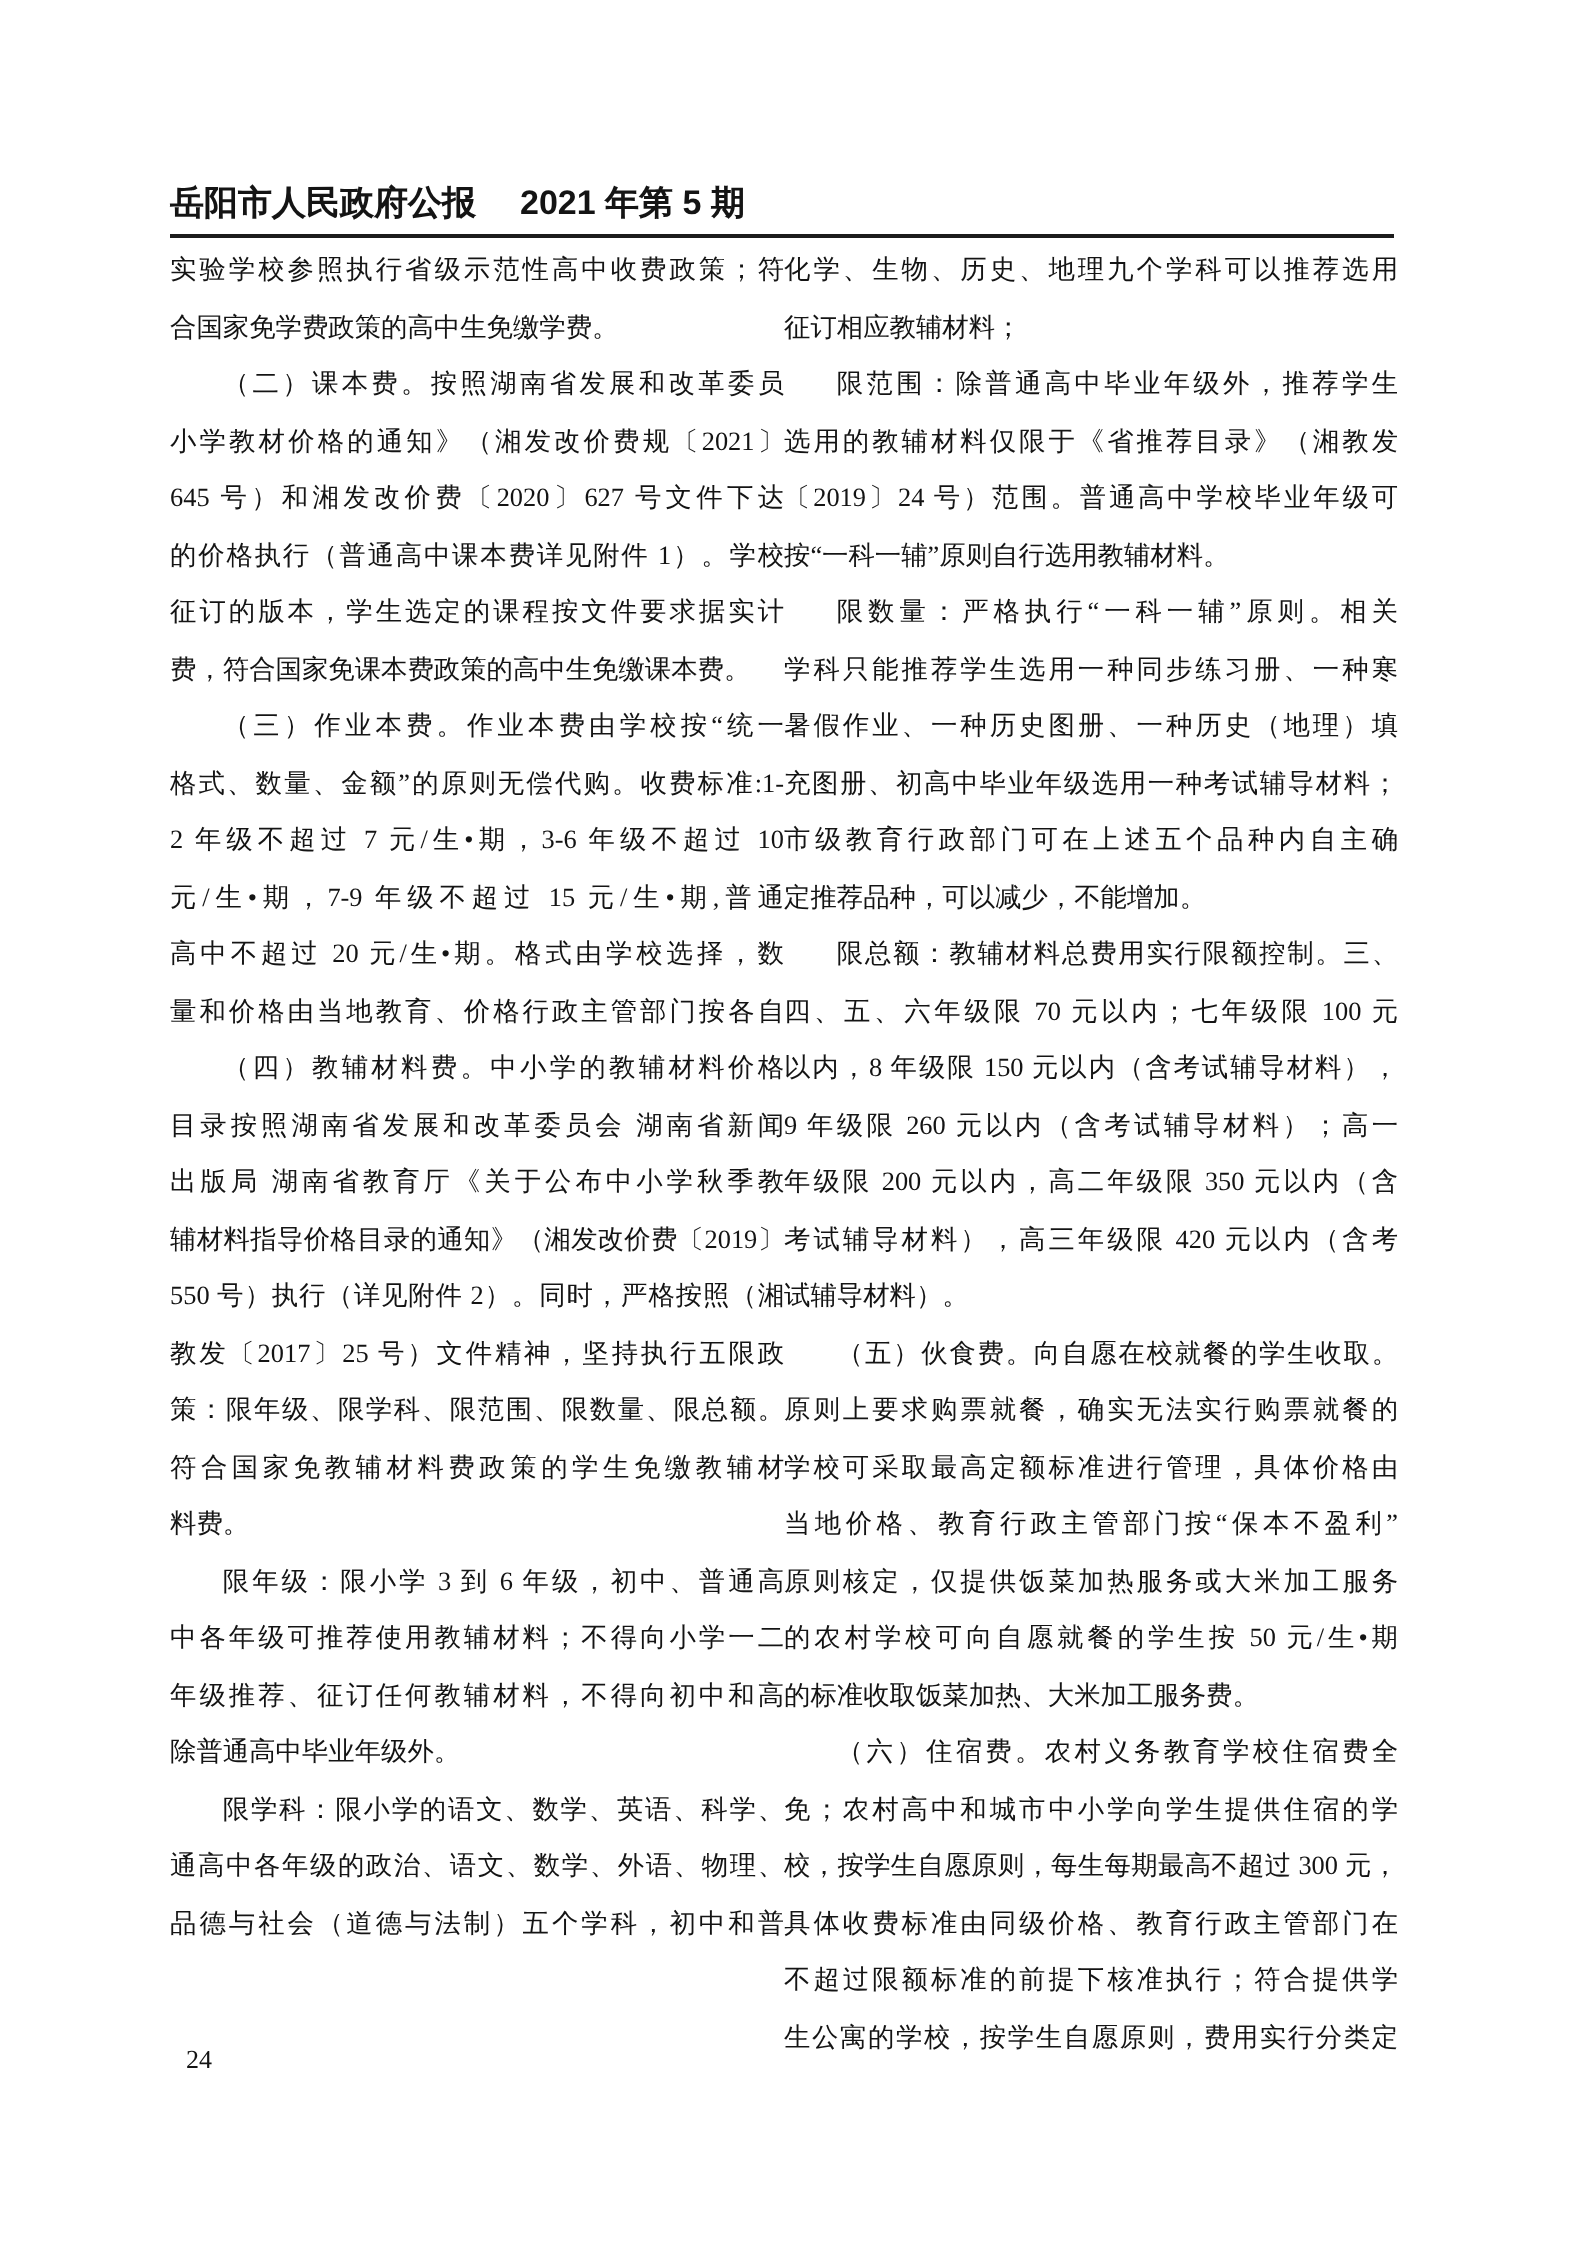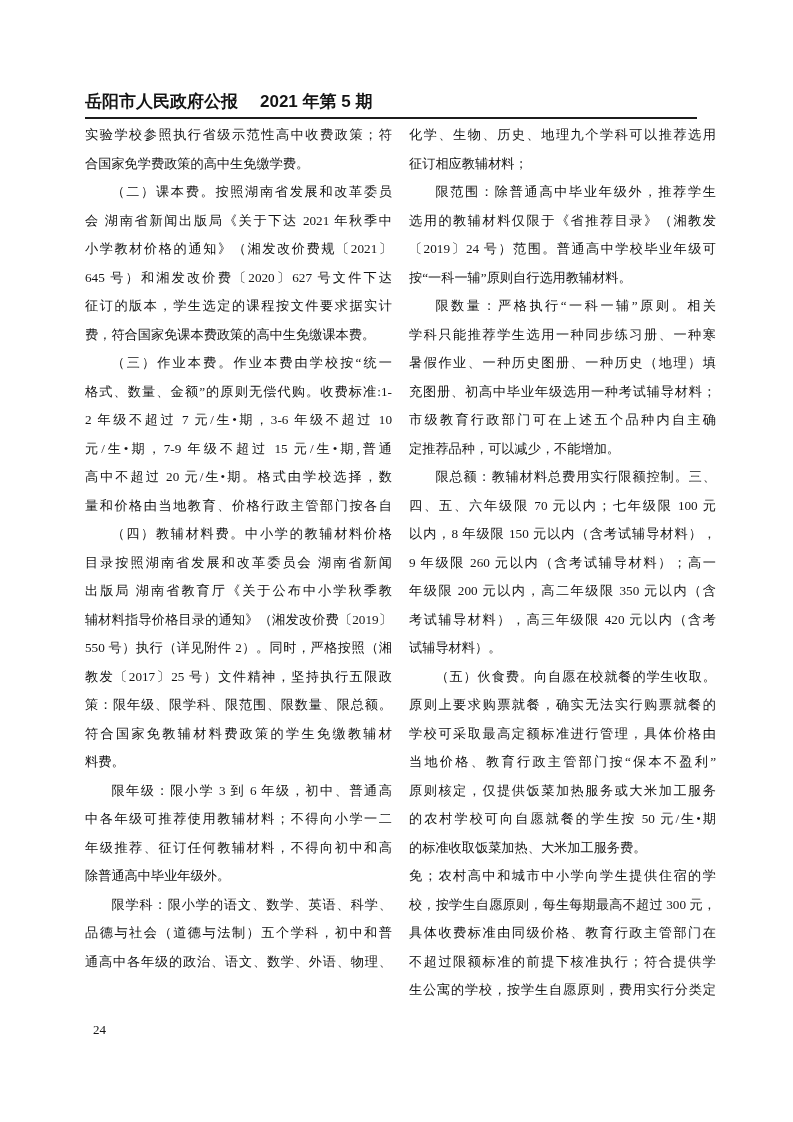--- a/index.html
+++ b/index.html
@@ -31,21 +31,20 @@
   }
   .masthead .issue {
     margin-left: 22px;
   }
   .content {
     position: absolute;
     left: 85px;
     top: 121px;
     width: 631px;
     display: flex;
-    gap: 17px;
   }
   .column {
     width: 307px;
   }
   .line {
     height: 28.5px;
     line-height: 28.5px;
     font-size: 13.2px;
     text-align: justify;
     text-align-last: justify;
@@ -74,23 +73,23 @@
 
   <div class="masthead">
     <span>岳阳市人民政府公报</span><span class="issue">2021 年第 5 期</span>
   </div>
 
   <div class="content">
     <div class="column">
         <div class="line">实验学校参照执行省级示范性高中收费政策；符</div>
         <div class="line end">合国家免学费政策的高中生免缴学费。</div>
         <div class="line indent">（二）课本费。按照湖南省发展和改革委员</div>
-        <div class="line">会 湖南省新闻出版局《关于下达 2021 年秋季中</div>
         <div class="line">小学教材价格的通知》（湘发改价费规〔2021〕</div>
         <div class="line">645 号）和湘发改价费〔2020〕627 号文件下达</div>
+        <div class="line">的价格执行（普通高中课本费详见附件 1）。学校</div>
         <div class="line">征订的版本，学生选定的课程按文件要求据实计</div>
         <div class="line end">费，符合国家免课本费政策的高中生免缴课本费。</div>
         <div class="line indent">（三）作业本费。作业本费由学校按“统一</div>
         <div class="line">格式、数量、金额”的原则无偿代购。收费标准:1-</div>
         <div class="line">2 年级不超过 7 元/生•期，3-6 年级不超过 10</div>
         <div class="line">元/生•期，7-9 年级不超过 15 元/生•期,普通</div>
         <div class="line">高中不超过 20 元/生•期。格式由学校选择，数</div>
         <div class="line">量和价格由当地教育、价格行政主管部门按各自</div>
         <div class="line indent">（四）教辅材料费。中小学的教辅材料价格</div>
         <div class="line">目录按照湖南省发展和改革委员会 湖南省新闻</div>
@@ -99,22 +98,22 @@
         <div class="line">550 号）执行（详见附件 2）。同时，严格按照（湘</div>
         <div class="line">教发〔2017〕25 号）文件精神，坚持执行五限政</div>
         <div class="line">策：限年级、限学科、限范围、限数量、限总额。</div>
         <div class="line">符合国家免教辅材料费政策的学生免缴教辅材</div>
         <div class="line end">料费。</div>
         <div class="line indent">限年级：限小学 3 到 6 年级，初中、普通高</div>
         <div class="line">中各年级可推荐使用教辅材料；不得向小学一二</div>
         <div class="line">年级推荐、征订任何教辅材料，不得向初中和高</div>
         <div class="line end">除普通高中毕业年级外。</div>
         <div class="line indent">限学科：限小学的语文、数学、英语、科学、</div>
+        <div class="line">通高中各年级的政治、语文、数学、外语、物理、</div>
         <div class="line">品德与社会（道德与法制）五个学科，初中和普</div>
-        <div class="line">通高中各年级的政治、语文、数学、外语、物理、</div>
       </div>
     <div class="column">
         <div class="line">化学、生物、历史、地理九个学科可以推荐选用</div>
         <div class="line end">征订相应教辅材料；</div>
         <div class="line indent">限范围：除普通高中毕业年级外，推荐学生</div>
         <div class="line">选用的教辅材料仅限于《省推荐目录》（湘教发</div>
         <div class="line">〔2019〕24 号）范围。普通高中学校毕业年级可</div>
         <div class="line end">按“一科一辅”原则自行选用教辅材料。</div>
         <div class="line indent">限数量：严格执行“一科一辅”原则。相关</div>
         <div class="line">学科只能推荐学生选用一种同步练习册、一种寒</div>
@@ -129,20 +128,21 @@
         <div class="line">年级限 200 元以内，高二年级限 350 元以内（含</div>
         <div class="line">考试辅导材料），高三年级限 420 元以内（含考</div>
         <div class="line end">试辅导材料）。</div>
         <div class="line indent">（五）伙食费。向自愿在校就餐的学生收取。</div>
         <div class="line">原则上要求购票就餐，确实无法实行购票就餐的</div>
         <div class="line">学校可采取最高定额标准进行管理，具体价格由</div>
         <div class="line">当地价格、教育行政主管部门按“保本不盈利”</div>
         <div class="line">原则核定，仅提供饭菜加热服务或大米加工服务</div>
         <div class="line">的农村学校可向自愿就餐的学生按 50 元/生•期</div>
         <div class="line end">的标准收取饭菜加热、大米加工服务费。</div>
+        <div class="line indent">（六）住宿费。农村义务教育学校住宿费全</div>
         <div class="line">免；农村高中和城市中小学向学生提供住宿的学</div>
         <div class="line">校，按学生自愿原则，每生每期最高不超过 300 元，</div>
         <div class="line">具体收费标准由同级价格、教育行政主管部门在</div>
         <div class="line">不超过限额标准的前提下核准执行；符合提供学</div>
         <div class="line">生公寓的学校，按学生自愿原则，费用实行分类定</div>
       </div>
   </div>
 
   <div class="page-number">24</div>
 

